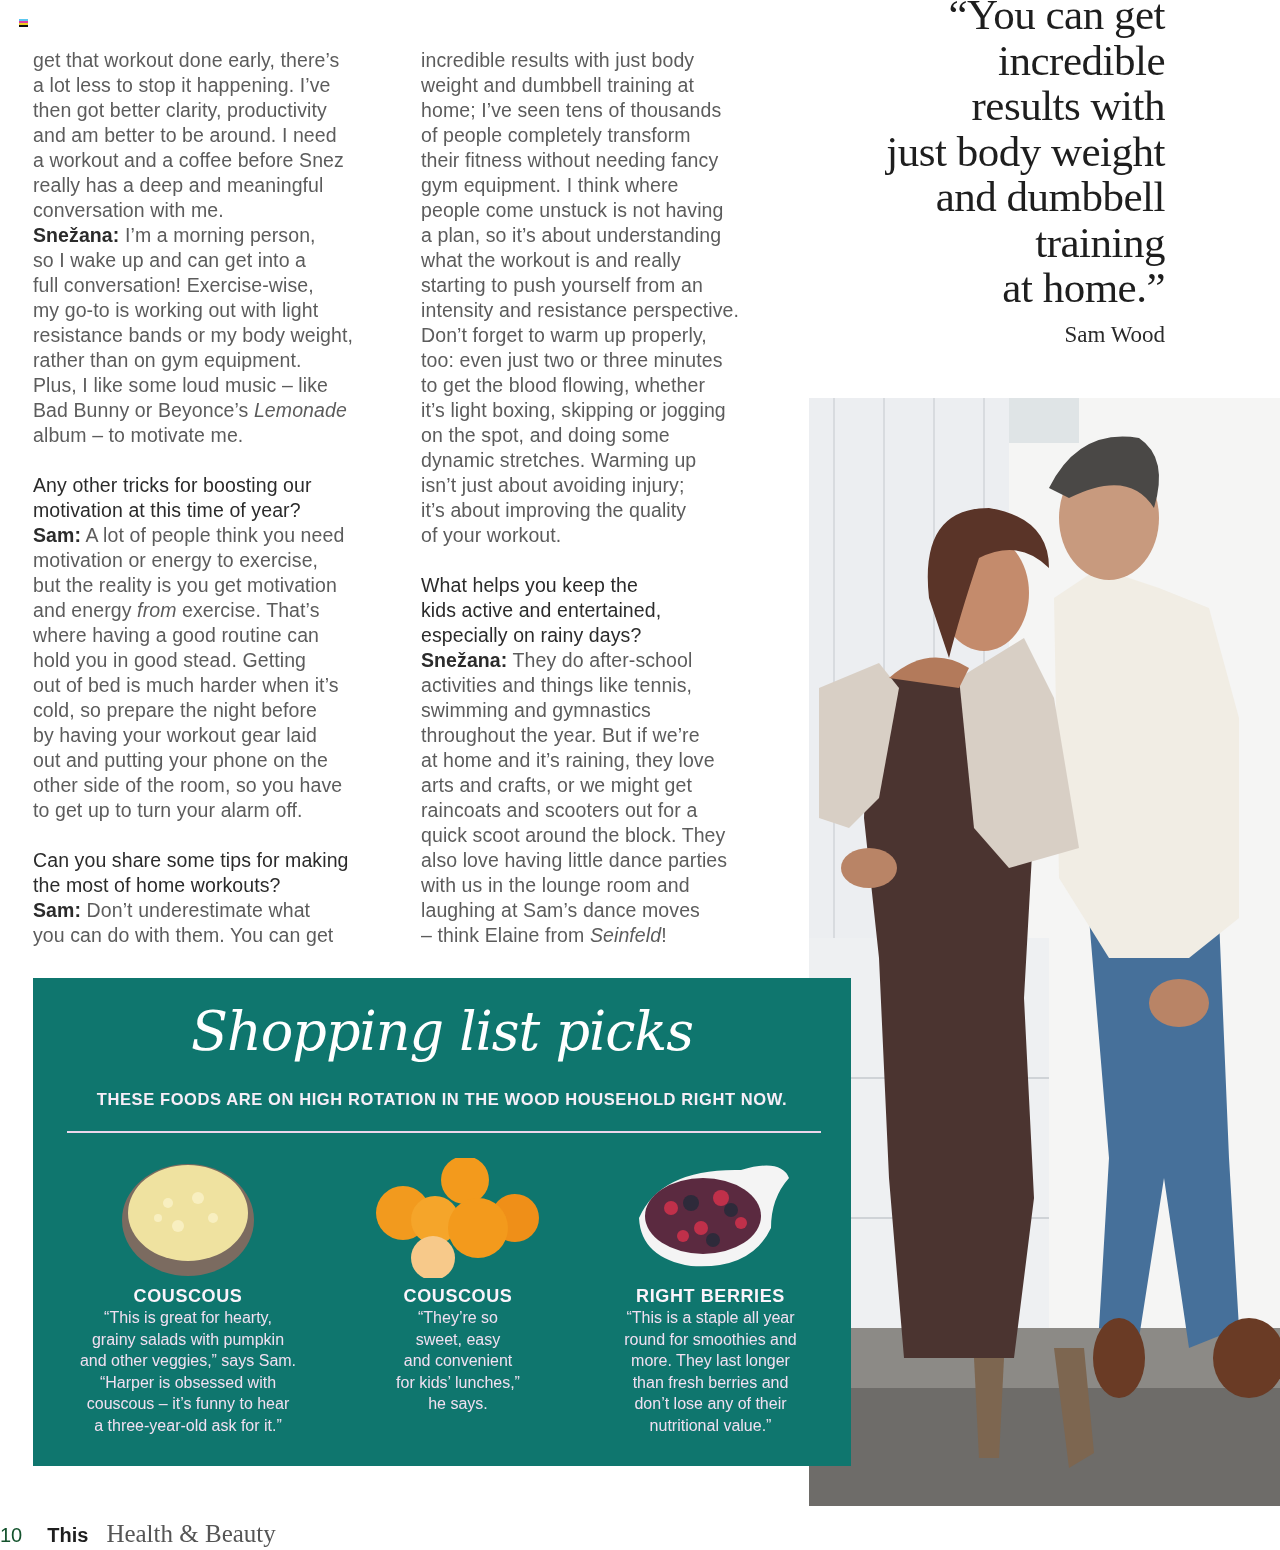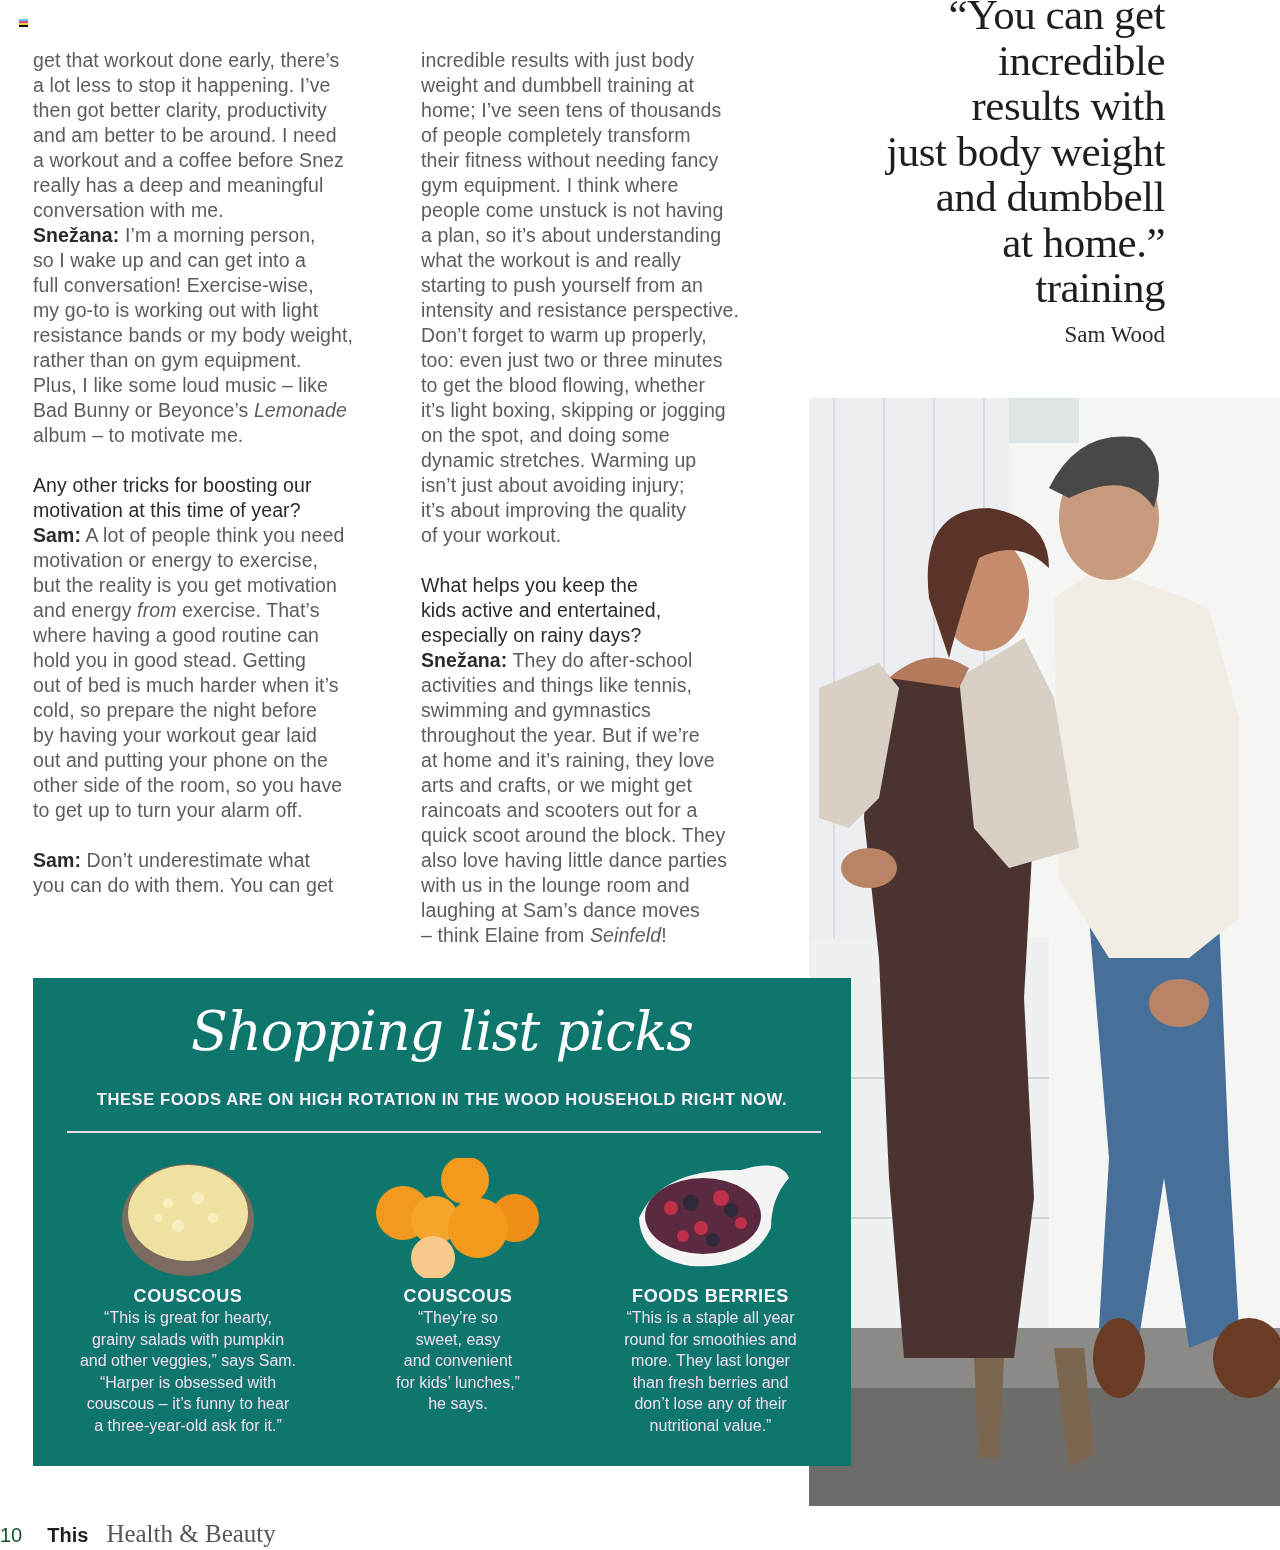--- a/index.html
+++ b/index.html
@@ -92,20 +92,22 @@
 and energy </span><i>from</i><span> exercise. That’s
 where having a good routine can
 hold you in good stead. Getting
 out of bed is much harder when it’s
 cold, so prepare the night before
 by having your workout gear laid
 out and putting your phone on the
 other side of the room, so you have
 to get up to turn your alarm off.</span></p>
   <div class="gap"></div>
+  <p class="q">Can you share some tips for making
+the most of home workouts?</p>
   <p><b>Sam:</b><span> Don’t underestimate what
 you can do with them. You can get</span></p>
 </div>
 
 <div class="col col2">
   <p>incredible results with just body
 weight and dumbbell training at
 home; I’ve seen tens of thousands
 of people completely transform
 their fitness without needing fancy
@@ -141,22 +143,22 @@
 laughing at Sam’s dance moves
 – think Elaine from </span><i>Seinfeld</i><span>!</span></p>
 </div>
 
 <div class="pull-quote">
   <span class="line">“You can get</span>
   <span class="line">incredible</span>
   <span class="line">results with</span>
   <span class="line">just body weight</span>
   <span class="line">and dumbbell</span>
+  <span class="line">training</span>
   <span class="line">at home.”</span>
-  <span class="line">training</span>
 </div>
 <div class="pull-attrib">Sam Wood</div>
 
 <div class="photo">
   <svg width="471" height="1108" viewBox="0 0 471 1108">
 
     <rect x="0" y="0" width="200" height="1108" fill="#eceef1"></rect>
     <g stroke="#d8dbdf" stroke-width="2">
       <line x1="25" y1="0" x2="25" y2="560"></line>
         <line x1="75" y1="0" x2="75" y2="560"></line>
@@ -260,21 +262,21 @@
             <circle cx="110" cy="65" r="6"></circle>
             <circle cx="52" cy="78" r="6"></circle>
           </g>
         <g fill="#2e2a3a">
             <circle cx="60" cy="45" r="8"></circle>
             <circle cx="100" cy="52" r="7"></circle>
             <circle cx="82" cy="82" r="7"></circle>
           </g>
       </svg>
     </div>
-    <div class="name">FOODS BERRIES</div>
+    <div class="name">RIGHT BERRIES</div>
     <div class="desc">“This is a staple all year
 round for smoothies and
 more. They last longer
 than fresh berries and
 don’t lose any of their
 nutritional value.”</div>
   </div>
 </div>
 
 <div class="footer">

